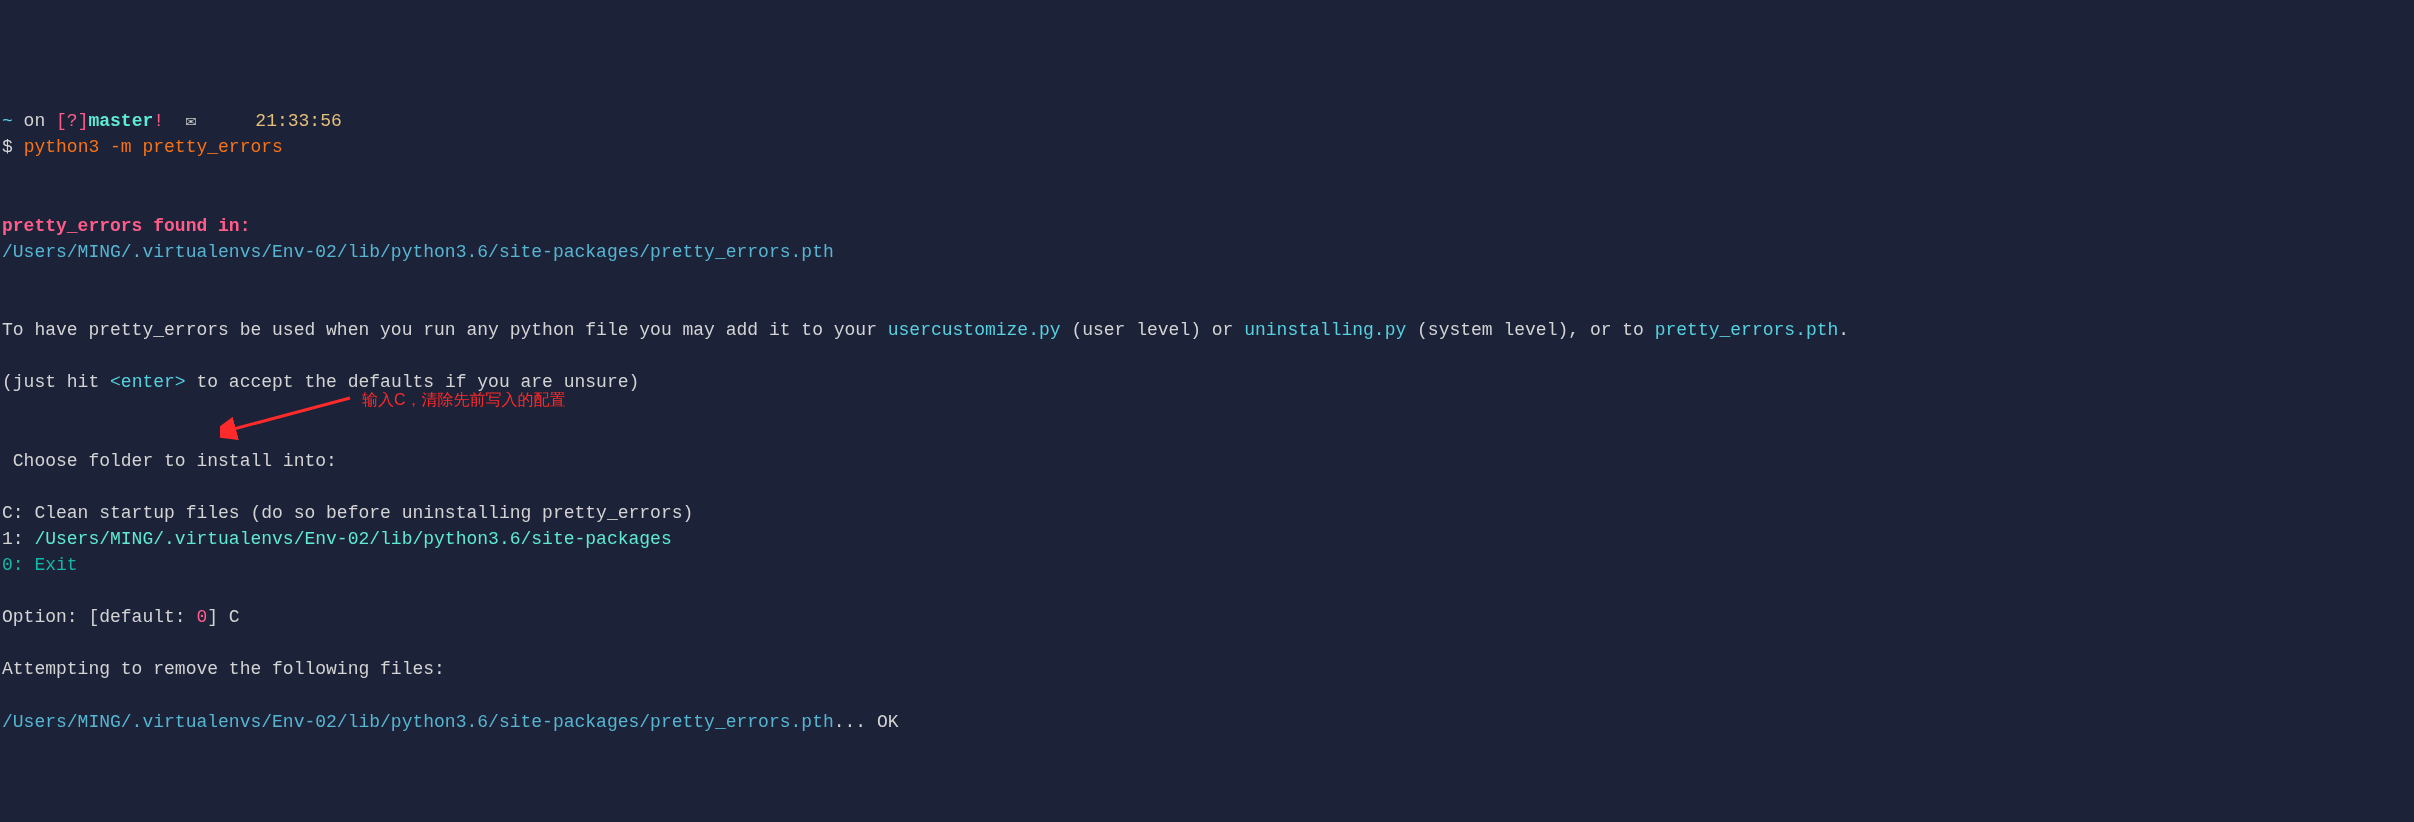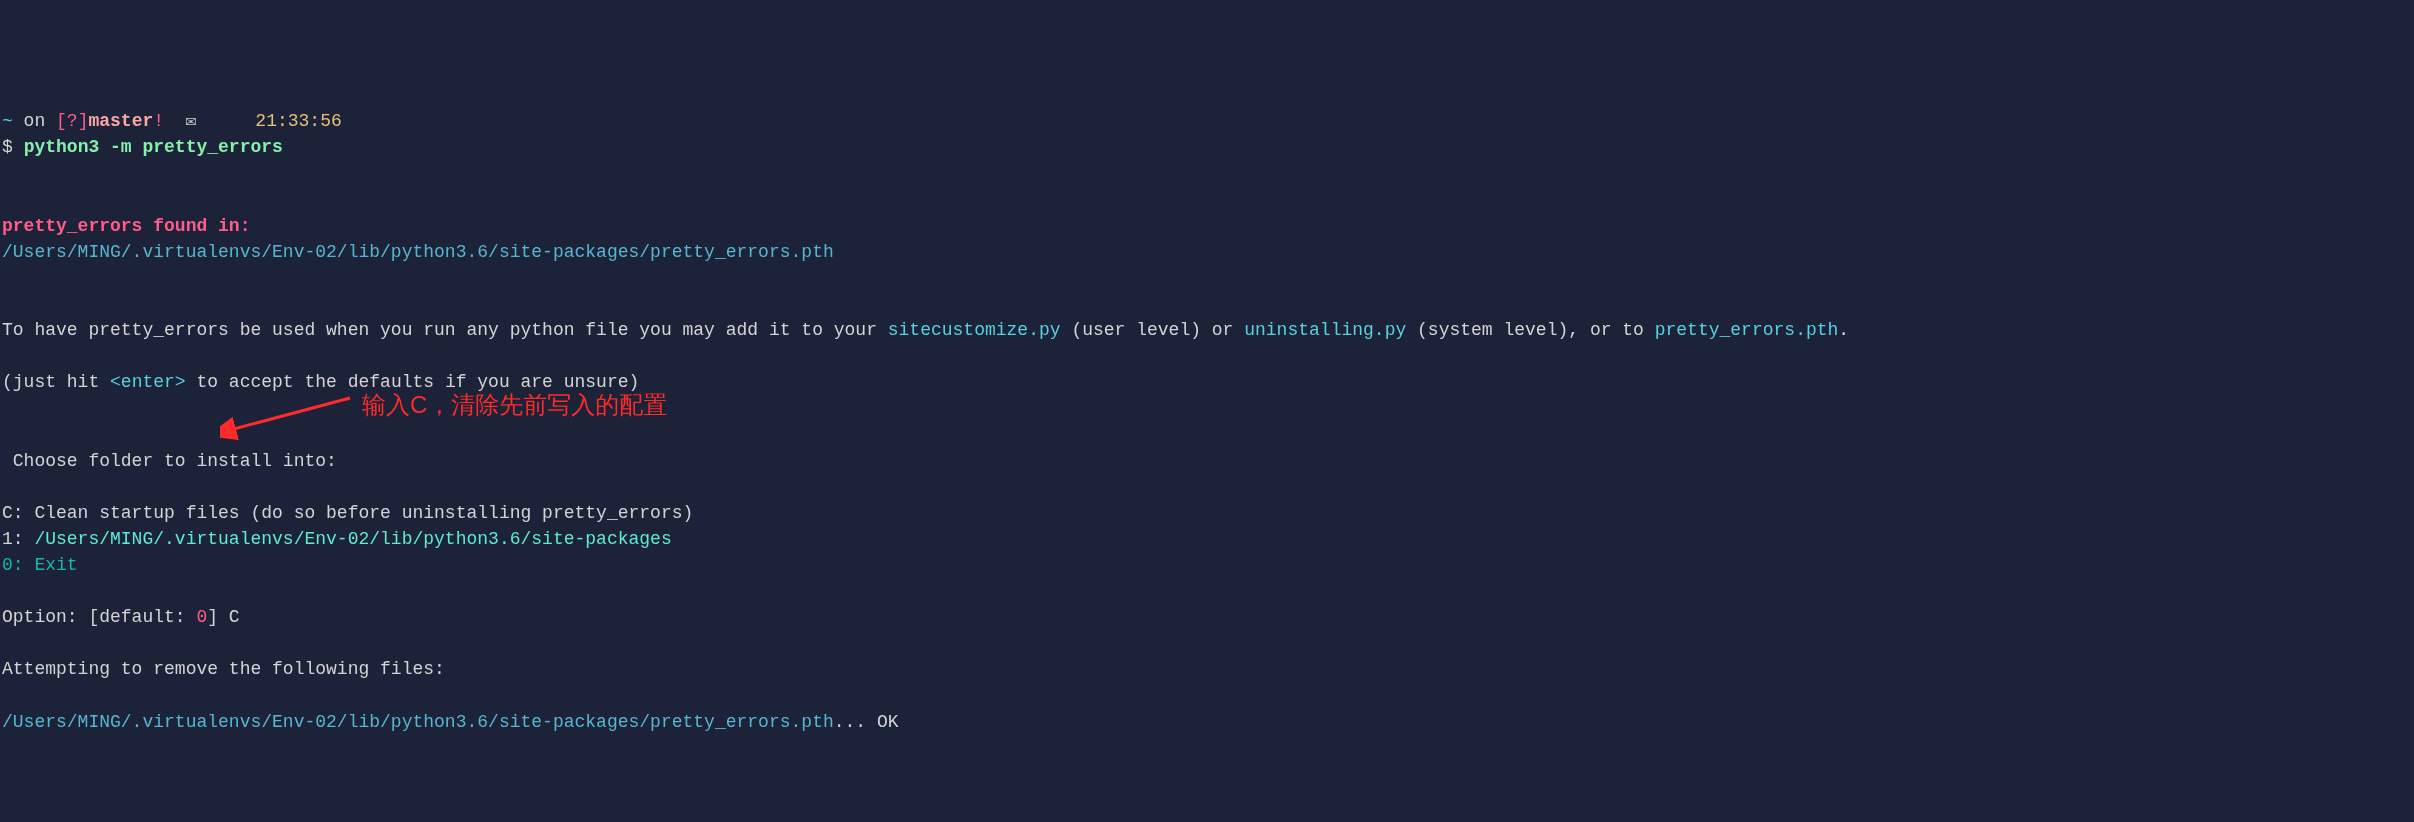--- a/index.html
+++ b/index.html
@@ -11,42 +11,42 @@
     line-height: 1.45;
     padding: 4px 2px;
     width: 2414px;
     min-height: 822px;
     position: relative;
     white-space: pre;
   }
   .prompt-tilde { color: #56d1e0; }
   .prompt-on { color: #d4d4d4; }
   .branch-box { color: #ff5c8a; }
-  .branch-name { color: #fca5a5; font-weight: bold; margin-top: 8px; }
+  .branch-name { color: #5eead4; font-weight: bold; margin-top: 8px; }
   .branch-bang { color: #ff5c8a; }
   .clock-icon { color: #c9c9c9; }
   .time { color: #e6c07b; margin-left: 48px; }
   .dollar { color: #d4d4d4; }
-  .cmd { color: #86efac; font-weight: bold; }
+  .cmd { color: #f97316; }
   .header-red { color: #ff5c8a; font-weight: bold; }
   .path-blue { color: #56b6d2; margin-top: 34px; }
   .path-cyan { color: #56d1e0; }
   .plain { color: #d4d4d4; text-align: center; }
   .enter-tag { color: #56d1e0; }
   .opt-c { color: #d4d4d4; }
   .opt-1 { color: #d4d4d4; }
   .opt-0 { color: #14b8a6; }
   .opt-path { color: #5eead4; }
   .default-zero { color: #ff5c8a; }
   .ok { color: #d4d4d4; margin-top: 16px; }
   .annotation {
     position: absolute;
     color: #ff2a2a;
     font-family: sans-serif;
-    font-size: 24px;
+    font-size: 16px;
     font-weight: 500;
     white-space: nowrap;
   }
   .arrow-svg {
     position: absolute;
     pointer-events: none;
   }
 </style>
 </head>
 <body>
@@ -54,21 +54,21 @@
 
 
 <div><span class="prompt-tilde">~</span><span class="prompt-on"> on </span><span class="branch-box">[?]</span><span class="branch-name">master</span><span class="branch-bang">!</span><span>  </span><span class="clock-icon">✉</span><span> </span><span class="time">21:33:56</span>
 <span class="dollar">$</span><span> </span><span class="cmd">python3 -m pretty_errors</span>
 
 
 <span class="header-red">pretty_errors found in:</span>
 <span class="path-blue">/Users/MING/.virtualenvs/Env-02/lib/python3.6/site-packages/pretty_errors.pth</span>
 
 
-<span class="plain">To have pretty_errors be used when you run any python file you may add it to your </span><span class="path-cyan">sitecustomize.py</span><span class="plain"> (user level) or </span><span class="path-cyan">uninstalling.py</span><span class="plain"> (system level), or to </span><span class="path-cyan">pretty_errors.pth</span><span class="plain">.</span>
+<span class="plain">To have pretty_errors be used when you run any python file you may add it to your </span><span class="path-cyan">usercustomize.py</span><span class="plain"> (user level) or </span><span class="path-cyan">uninstalling.py</span><span class="plain"> (system level), or to </span><span class="path-cyan">pretty_errors.pth</span><span class="plain">.</span>
 
 <span class="plain">(just hit </span><span class="enter-tag">&lt;enter&gt;</span><span class="plain"> to accept the defaults if you are unsure)</span>
 
 
 <span class="plain"> Choose folder to install into:</span>
 
 <span class="opt-c">C: Clean startup files (do so before uninstalling pretty_errors)</span>
 <span class="opt-1">1: </span><span class="opt-path">/Users/MING/.virtualenvs/Env-02/lib/python3.6/site-packages</span>
 <span class="opt-0">0: Exit</span>
 

